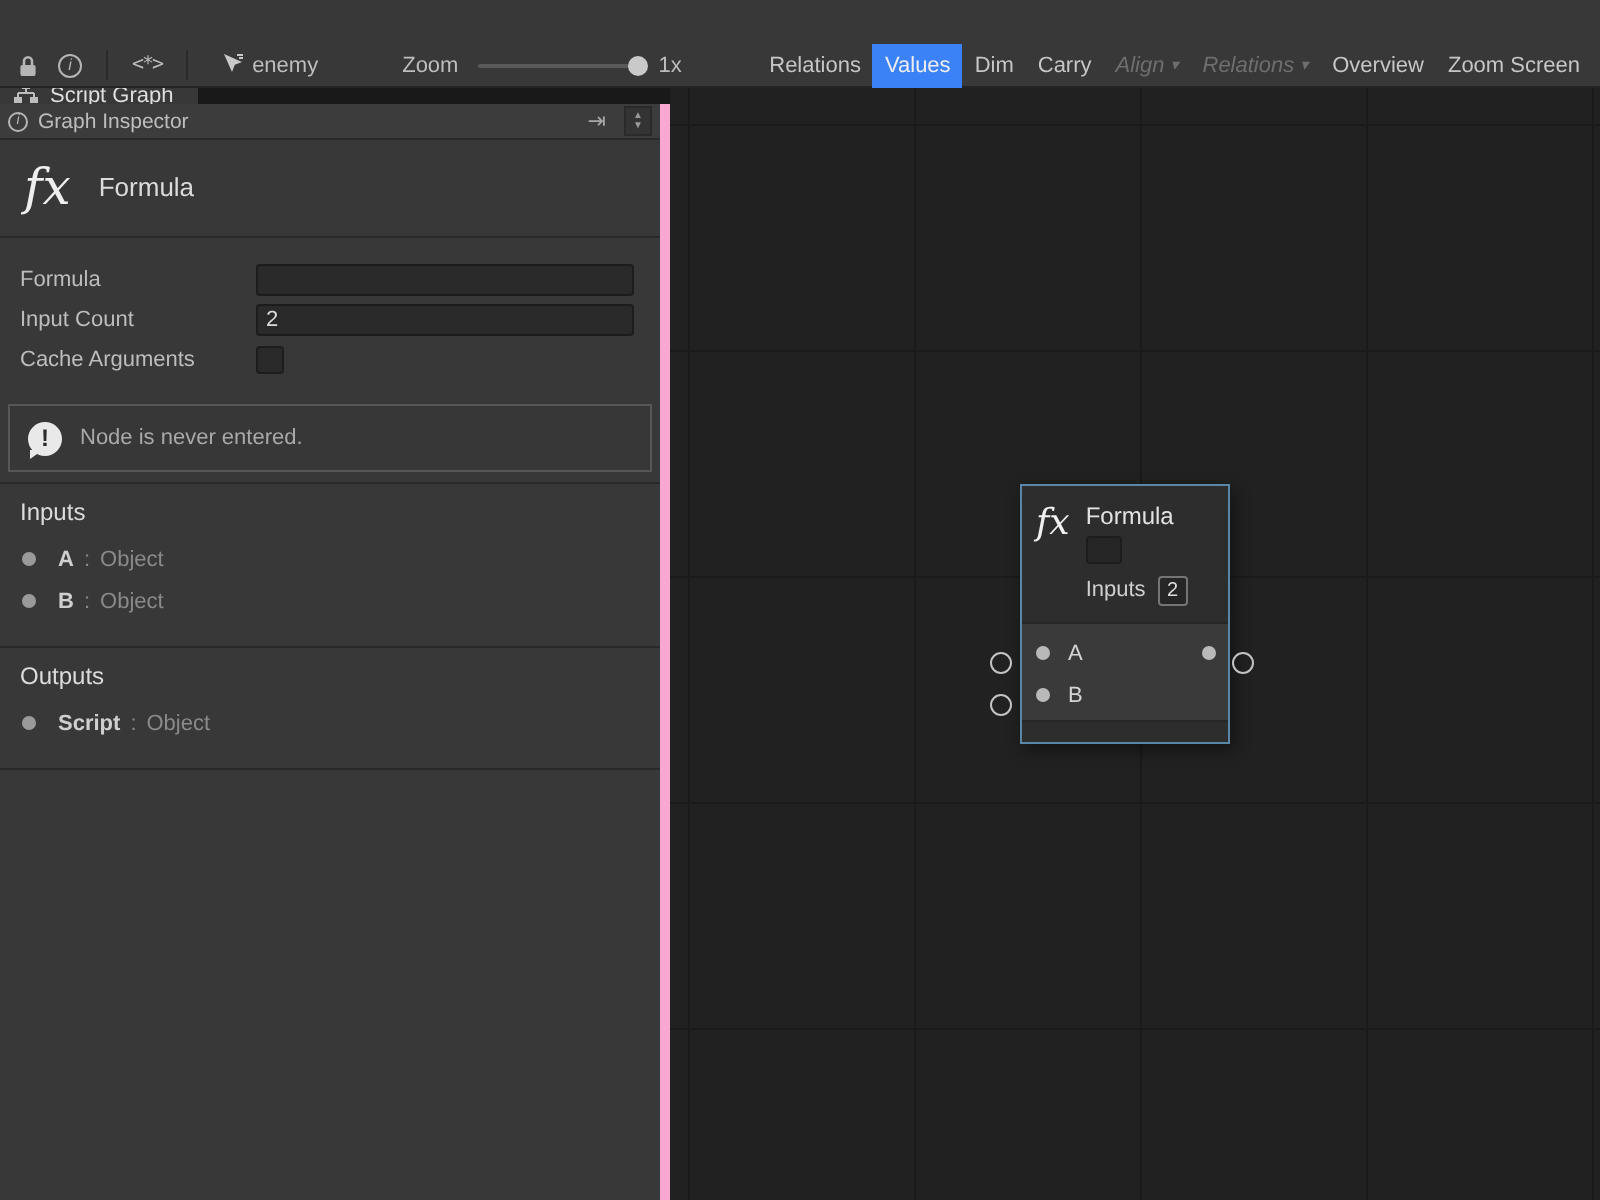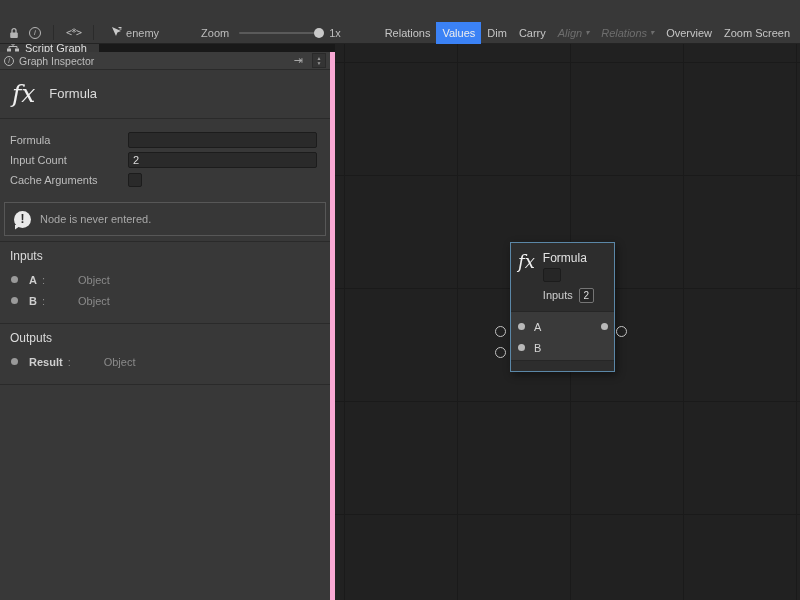--- a/index.html
+++ b/index.html
@@ -51,21 +51,21 @@
   .warnbox { margin:12px 4px 0; height:34px; border:1px solid #575757; background:#373737; display:flex; align-items:center; gap:9px; padding:0 9px; color:#a9a9a9; }
   .warn-icon { position:relative; width:17px; height:17px; border-radius:50%; background:#e9e9e9; color:#2b2b2b; display:flex; align-items:center; justify-content:center; font-weight:bold; font-size:12px; flex:0 0 auto; }
   .warn-icon::after { content:""; position:absolute; left:1px; bottom:-2px; width:5px; height:5px; background:#e9e9e9; clip-path:polygon(0 100%,0 0,100% 30%); }
 
   .section { border-top:1px solid #2a2a2a; margin-top:5px; padding-top:2px; }
   .sec-h { padding:5px 10px 6px; font-size:12px; color:#dcdcdc; }
   .pin-row { height:21px; display:flex; align-items:center; padding:0 11px; }
   .pin-dot { width:7px; height:7px; border-radius:50%; background:#9a9a9a; margin-right:11px; flex:0 0 auto; }
   .pin-name { font-weight:bold; color:#cfcfcf; margin-right:5px; }
   .pin-sep { color:#8a8a8a; margin-right:5px; }
-  .pin-type { color:#8a8a8a;margin-left:28px; }
+  .pin-type { color:#8a8a8a; }
   .sec-pad { height:7px; }
 
   
   .canvas { position:absolute; left:335px; top:44px; width:465px; height:556px; background:#212121;
     background-image:
       linear-gradient(to right, #1a1a1a 1px, transparent 1px),
       linear-gradient(to bottom, #1a1a1a 1px, transparent 1px);
     background-size:113px 113px, 113px 113px;
     background-position:9px 0, 0 18px; }
 
@@ -207,21 +207,21 @@
         <span class="pin-sep">:</span>
         <span class="pin-type">Object</span>
       </div>
       <div class="sec-pad"></div>
     </div>
 
     <div class="section">
       <div class="sec-h">Outputs</div>
       <div class="pin-row">
         <span class="pin-dot"></span>
-        <span class="pin-name">Result</span>
+        <span class="pin-name">Script</span>
         <span class="pin-sep">:</span>
         <span class="pin-type">Object</span>
       </div>
       <div class="sec-pad"></div>
     </div>
     <div class="section"></div>
   </div>
 
   <div class="canvas">
 

